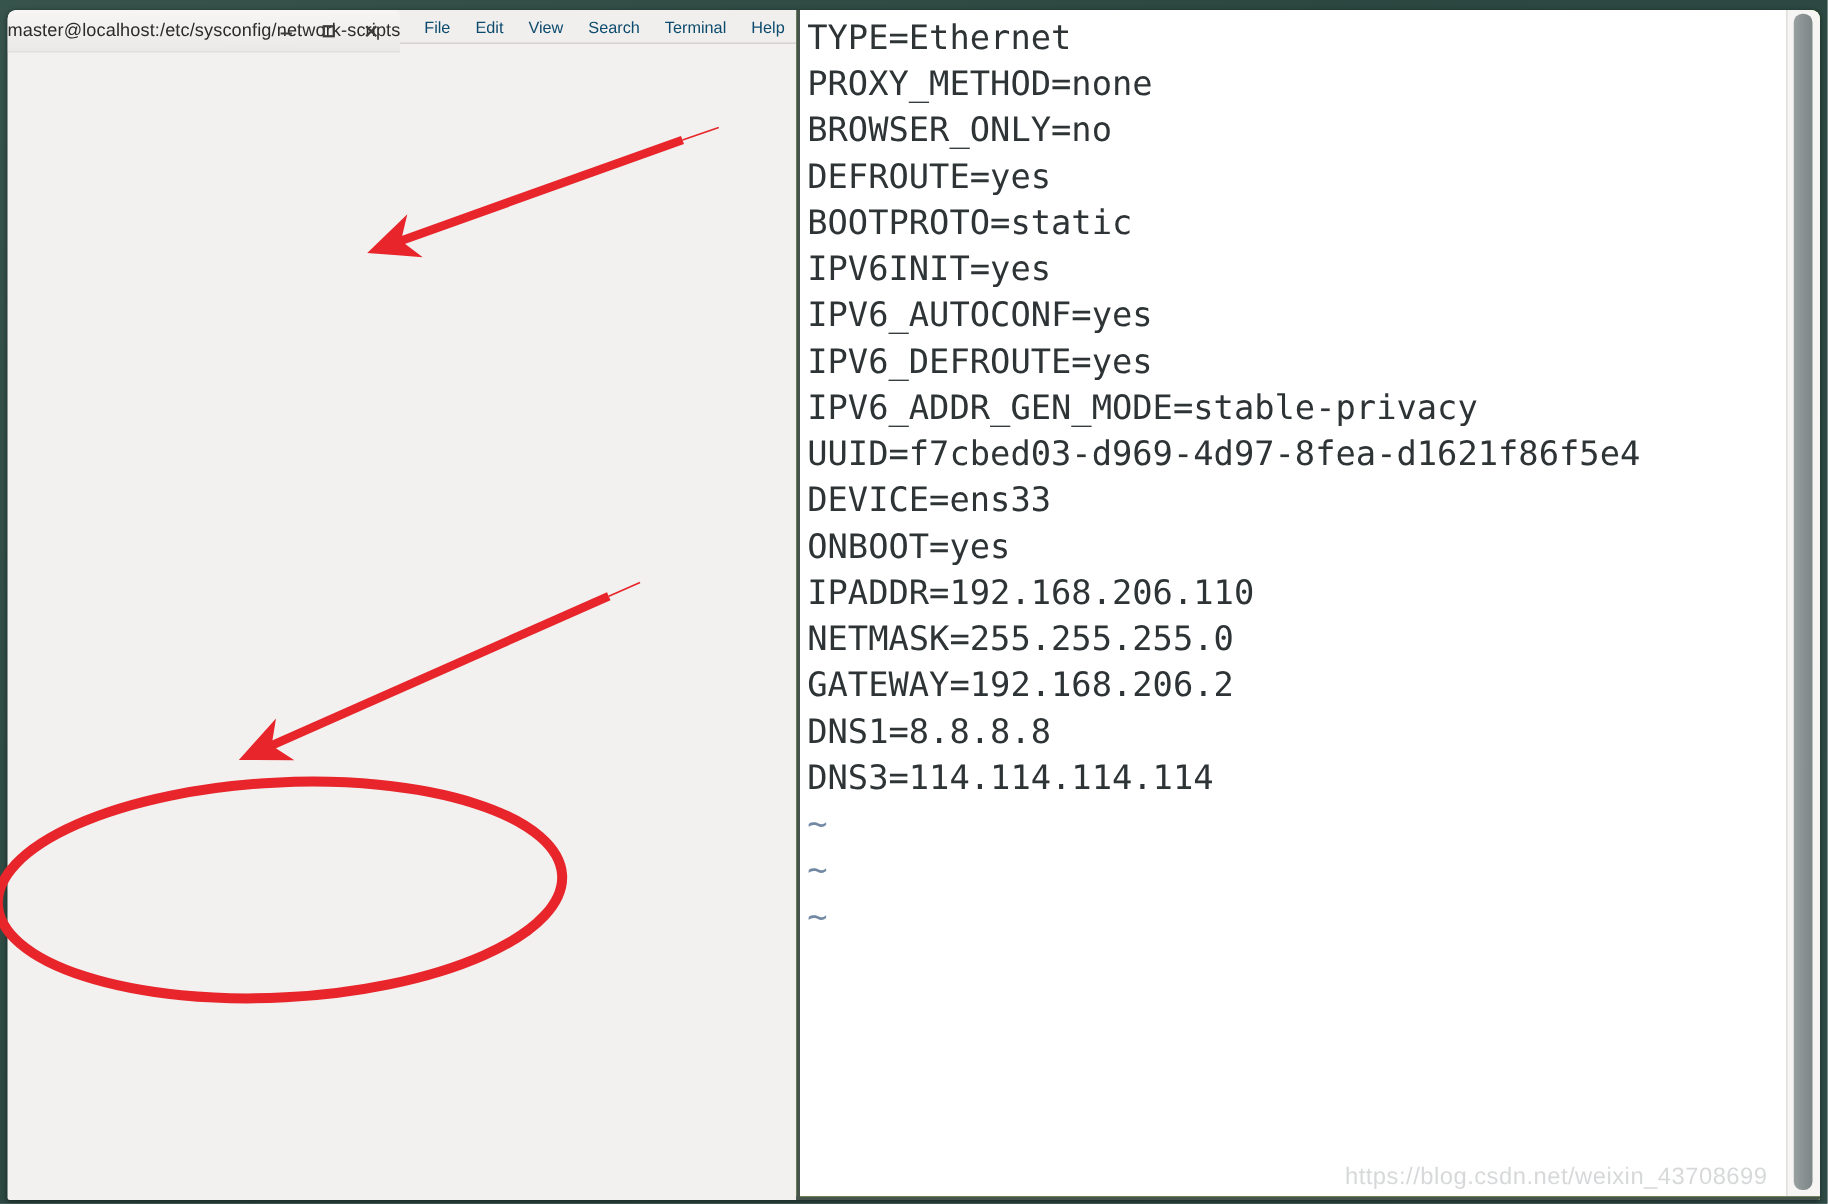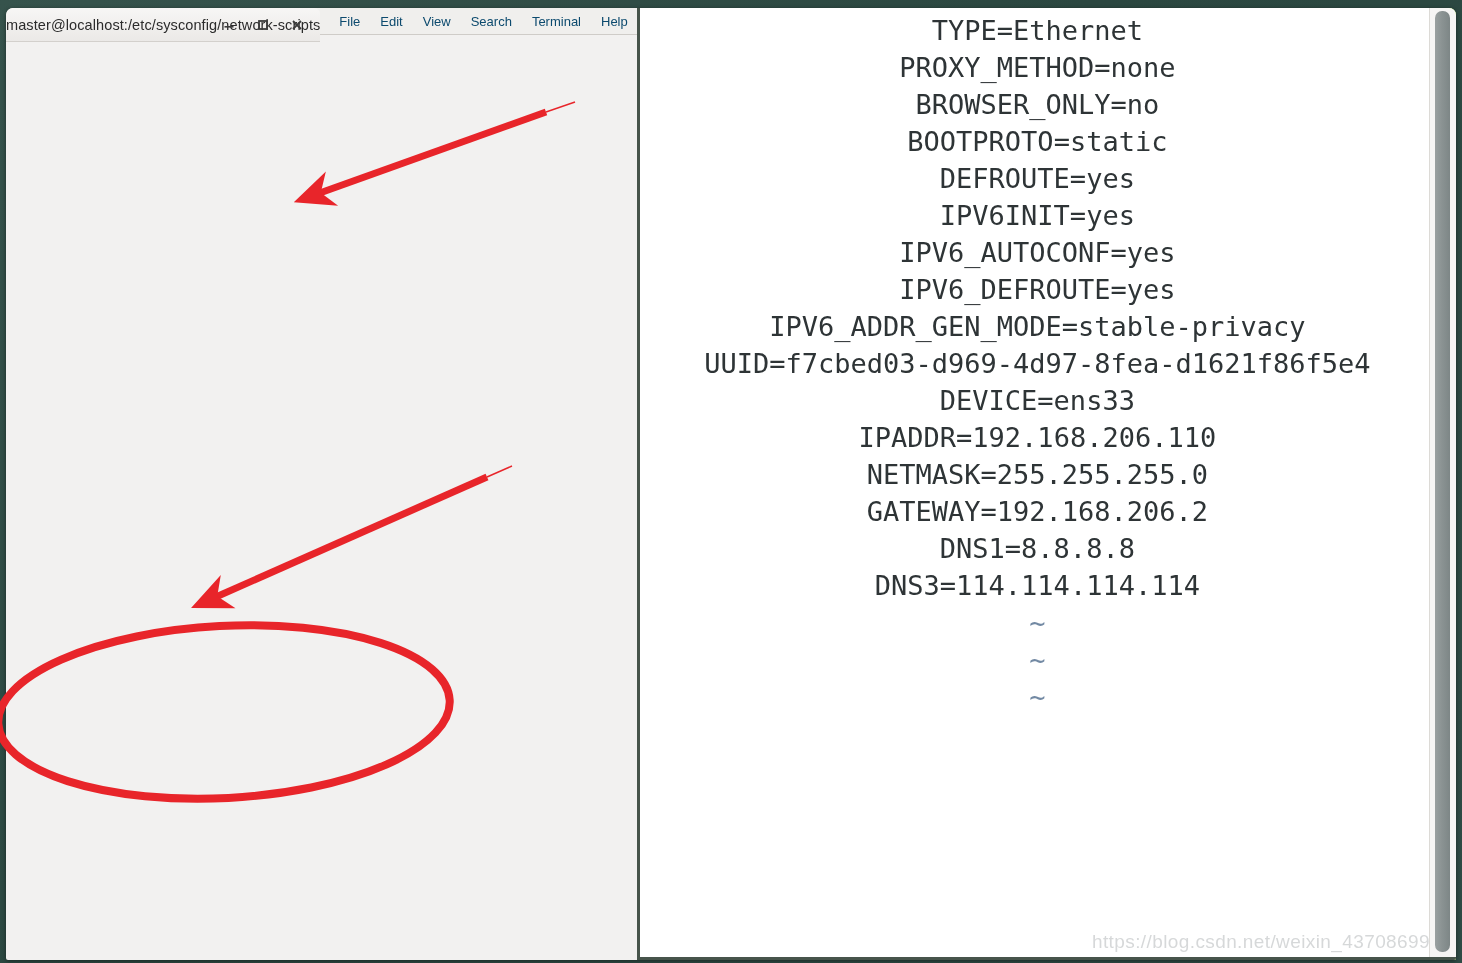--- a/index.html
+++ b/index.html
@@ -96,21 +96,20 @@
   }
   
   #terminal-wrap {
     position: relative;
     flex: 1 1 auto;
     background: #bef264;
     border-left: 3px solid #47544b;
     border-right: 0;
     border-bottom: 3px solid #47544b;
     overflow: hidden;
-    text-align: center;
   }
   #terminal {
     position: absolute;
     left: 0; top: 0;
     right: 27px;
     bottom: 0;
     background: #ffffff;
     padding: 4px 0 0 6px;
     box-sizing: border-box;
     overflow: hidden;
@@ -164,21 +163,21 @@
     left: 5px;
     top: 3px;
     width: 15px;
     height: calc(100% - 8px);
     border-radius: 7px;
     background: linear-gradient(to right, #9aa0a0 0%, #8b9393 45%, #7d8686 100%);
   }
   
   #watermark {
     position: absolute;
-    right: 26px;
+    right: 42px;
     bottom: 4px;
     font-family: "Liberation Sans", sans-serif;
     font-size: 19px;
     color: rgba(120,125,130,.30);
     white-space: nowrap;
     letter-spacing: .4px;
     pointer-events: none;
   }
   
   #annotations {
@@ -225,28 +224,29 @@
       <div class="menu-item">Terminal</div>
       <div class="menu-item">Help</div>
     </div>
 
     <div id="terminal-wrap">
 
       <div id="terminal">
         <div class="tline">TYPE=Ethernet</div>
         <div class="tline">PROXY_METHOD=none</div>
         <div class="tline">BROWSER_ONLY=no</div>
+        <div class="tline">DEFROUTE=yes</div>
         <div class="tline">BOOTPROTO=static</div>
-        <div class="tline">DEFROUTE=yes</div>
         <div class="tline">IPV6INIT=yes</div>
         <div class="tline">IPV6_AUTOCONF=yes</div>
         <div class="tline">IPV6_DEFROUTE=yes</div>
         <div class="tline">IPV6_ADDR_GEN_MODE=stable-privacy</div>
         <div class="tline">UUID=f7cbed03-d969-4d97-8fea-d1621f86f5e4</div>
         <div class="tline">DEVICE=ens33</div>
+        <div class="tline">ONBOOT=yes</div>
         <div class="tline">IPADDR=192.168.206.110</div>
         <div class="tline">NETMASK=255.255.255.0</div>
         <div class="tline">GATEWAY=192.168.206.2</div>
         <div class="tline">DNS1=8.8.8.8</div>
         <div class="tline">DNS3=114.114.114.114</div>
         <div class="tline tilde">~</div>
         <div class="tline tilde">~</div>
         <div class="tline tilde">~</div>
       </div>
 

